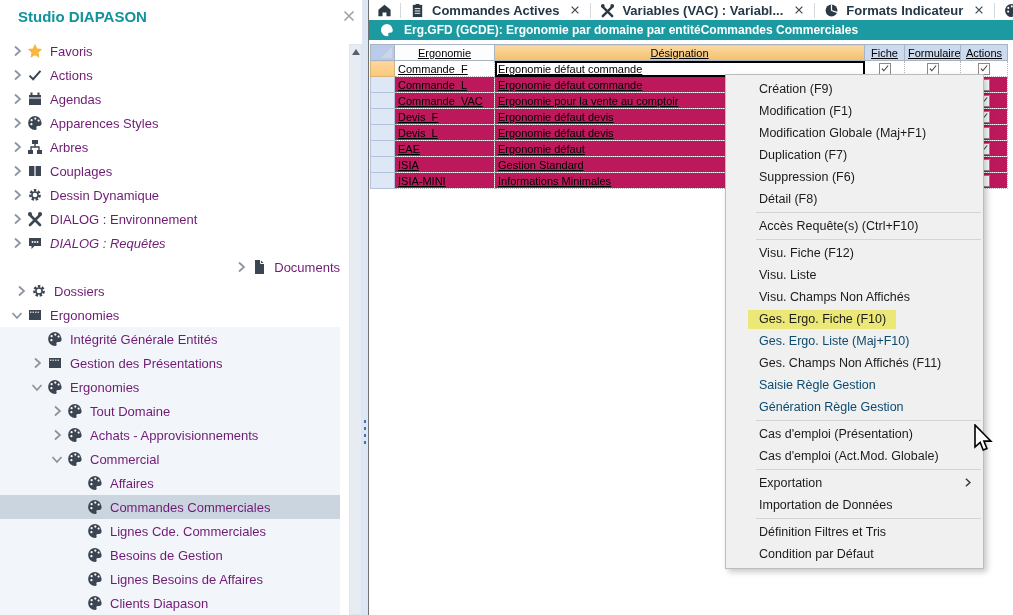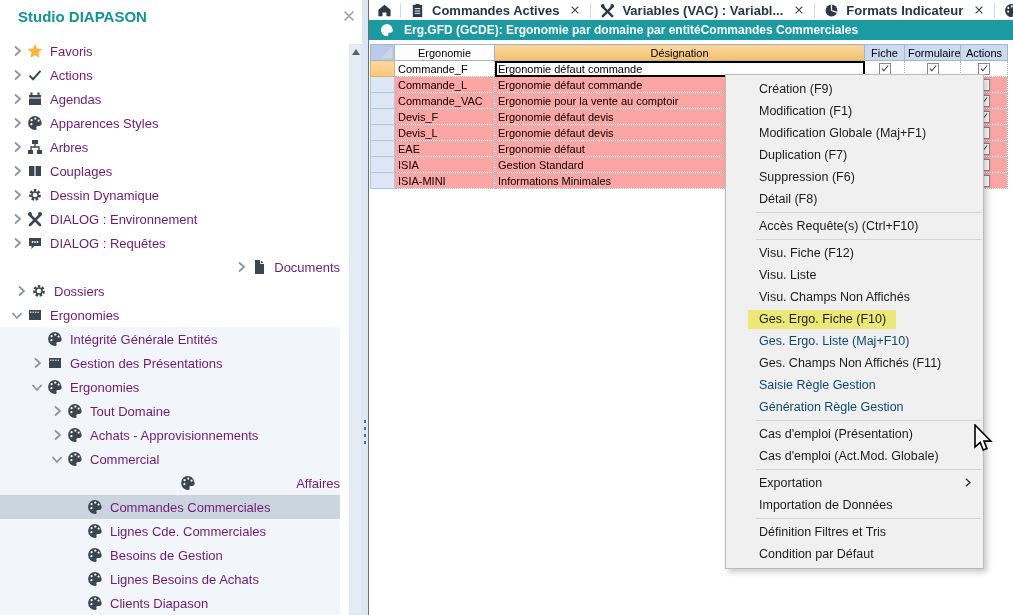--- a/index.html
+++ b/index.html
@@ -34,28 +34,28 @@
   .tab-home { width:32px; display:flex; align-items:center; justify-content:center; color:#253746; cursor:pointer; border-right:1px solid #d5d9dd; flex:0 0 32px; }
   .tab { display:flex; align-items:center; gap:7px; padding:0 9px; font-size:13px; font-weight:600; color:#253746; border-right:1px solid #d5d9dd; cursor:pointer; white-space:nowrap; }
   .tab-icon { width:15px; height:15px; color:#2b3a45; display:inline-flex; }
   .tab-close { width:12px; height:12px; color:#3a4650; display:inline-flex; margin-left:3px; cursor:pointer; }
 
   
   .panel-header { height:20px; background:#1b9aa1; color:#fff; display:flex; align-items:center; font-size:12px; font-weight:600; padding-left:11px; gap:10px; }
   .panel-header .ph-icon { width:14px; height:14px; color:#fff; display:inline-flex; }
 
   
-  .grid { position:absolute; left:1px; top:44px; width:637px; border-collapse:collapse; table-layout:fixed; font-size:11px; color:#000; }
+  .grid { position:absolute; left:1px; top:44px; width:637px; border-collapse:collapse; table-layout:fixed; font-size:11px; color:#000;text-decoration:underline; }
   .grid th, .grid td { height:16px; padding:0 3px; overflow:hidden; white-space:nowrap; font-weight:normal; }
   .grid th { text-align:center; border:1px solid #a8b4c4; background:#ccdaf0; }
   .grid th.corner { background:#b9cbe8; position:relative; }
   .grid th.corner .tri { position:absolute; right:2px; bottom:2px; width:0; height:0; border-left:11px solid transparent; border-bottom:11px solid #cdd6e4; }
   .grid th.h-ergonomie { background:#fdfdfd; }
   .grid th.h-designation { background:linear-gradient(#fbd9a2,#f5bf6b); }
-  .grid td { border-right:1px dotted #b5b5b5; border-bottom:1px dotted #b5b5b5; background:#fca5a5; }
+  .grid td { border-right:1px dotted #b5b5b5; border-bottom:1px dotted #b5b5b5; background:#be185d; }
   .grid td.rowhead { background:#dde7f6; border:1px solid #b3c3dd; }
   .grid tr.active td.rowhead { background:linear-gradient(#fdd79f,#fbc878); border-color:#d9b277; }
   .grid tr.active td { background:#fff; }
   .grid td.active-cell { outline:2px solid #000; outline-offset:-2px; }
   .grid td.cb { text-align:center; }
   .checkbox { display:inline-block; width:12px; height:12px; background:#fff; border:1px solid #8a8a8a; vertical-align:middle; position:relative; }
   .checkbox svg { position:absolute; left:0; top:-1px; width:12px; height:12px; color:#444; }
 
   
   .context-menu { position:absolute; left:725px; top:74px; width:259px; background:#f0f0f0; border:1px solid #bcbcbc; box-shadow:3px 3px 6px rgba(0,0,0,.22); padding:3px 0; z-index:20; }
@@ -254,21 +254,21 @@
             <use href="#i-chev-right"></use>
           </svg>
         </span>
         <span class="tree-icon">
           <svg class="ic">
             <use href="#i-tools"></use>
           </svg>
         </span>
         <span class="tree-label">DIALOG : Environnement</span>
       </div>
-      <div class="tree-item" style="padding-left: 8px;">
+      <div class="tree-item" style="padding-left: 8px; font-style: italic;">
         <span class="tree-chevron">
           <svg class="ic">
             <use href="#i-chev-right"></use>
           </svg>
         </span>
         <span class="tree-icon">
           <svg class="ic">
             <use href="#i-chat"></use>
           </svg>
         </span>
@@ -380,21 +380,21 @@
             <use href="#i-chev-down"></use>
           </svg>
         </span>
         <span class="tree-icon">
           <svg class="ic">
             <use href="#i-palette"></use>
           </svg>
         </span>
         <span class="tree-label">Commercial</span>
       </div>
-      <div class="tree-item tinted" style="padding-left: 68px; justify-content: space-between;">
+      <div class="tree-item tinted" style="padding-left: 68px;">
         <span class="tree-chevron"></span>
         <span class="tree-icon">
           <svg class="ic">
             <use href="#i-palette"></use>
           </svg>
         </span>
         <span class="tree-label">Affaires</span>
       </div>
       <div class="tree-item tinted selected" style="padding-left: 68px;">
         <span class="tree-chevron"></span>
@@ -423,21 +423,21 @@
         </span>
         <span class="tree-label">Besoins de Gestion</span>
       </div>
       <div class="tree-item tinted" style="padding-left: 68px;">
         <span class="tree-chevron"></span>
         <span class="tree-icon">
           <svg class="ic">
             <use href="#i-palette"></use>
           </svg>
         </span>
-        <span class="tree-label">Lignes Besoins de Achats</span>
+        <span class="tree-label">Lignes Besoins de Affaires</span>
       </div>
       <div class="tree-item tinted" style="padding-left: 68px;">
         <span class="tree-chevron"></span>
         <span class="tree-icon">
           <svg class="ic">
             <use href="#i-palette"></use>
           </svg>
         </span>
         <span class="tree-label">Clients Diapason</span>
       </div>

